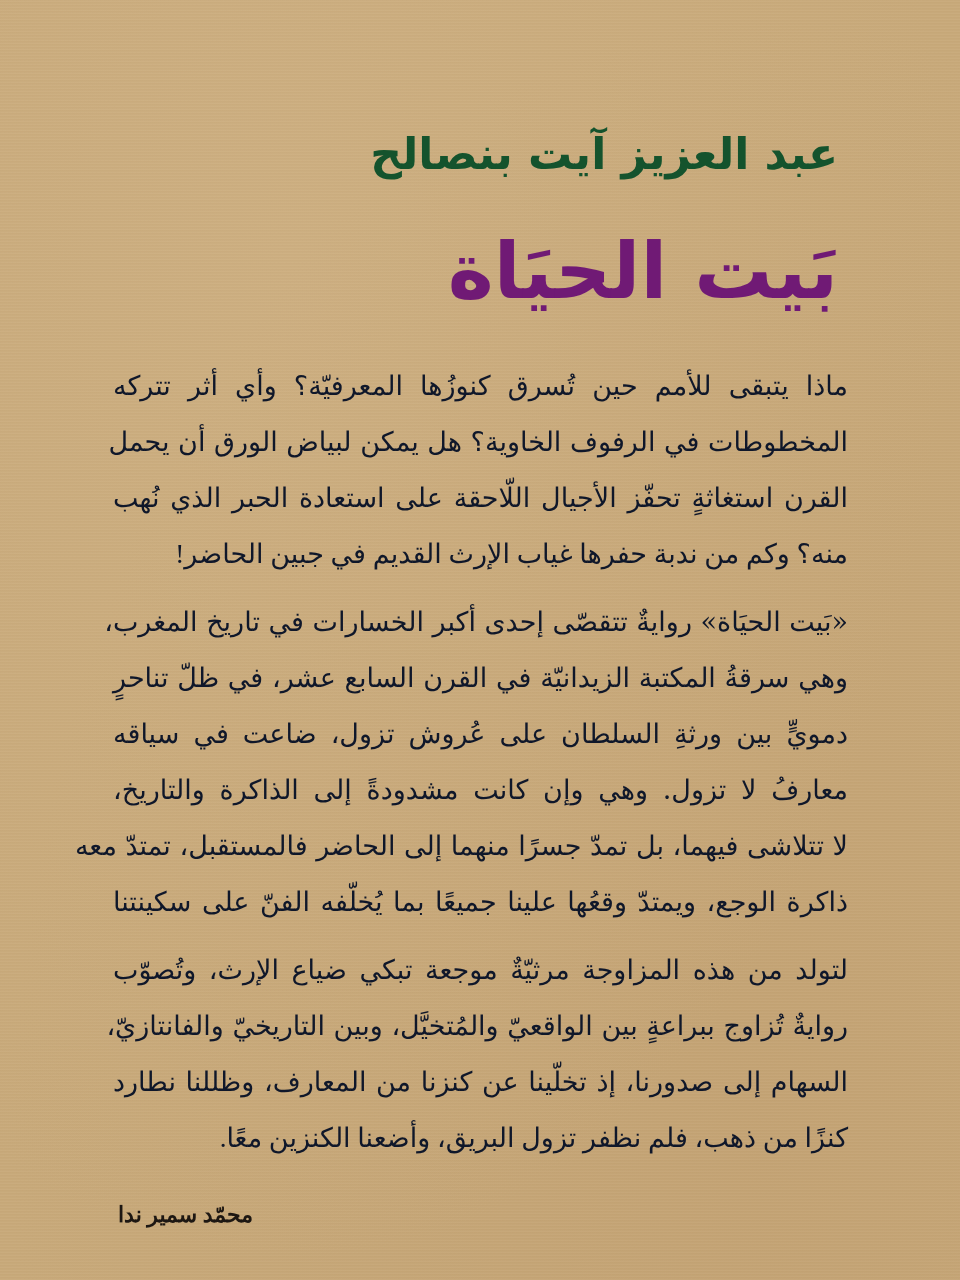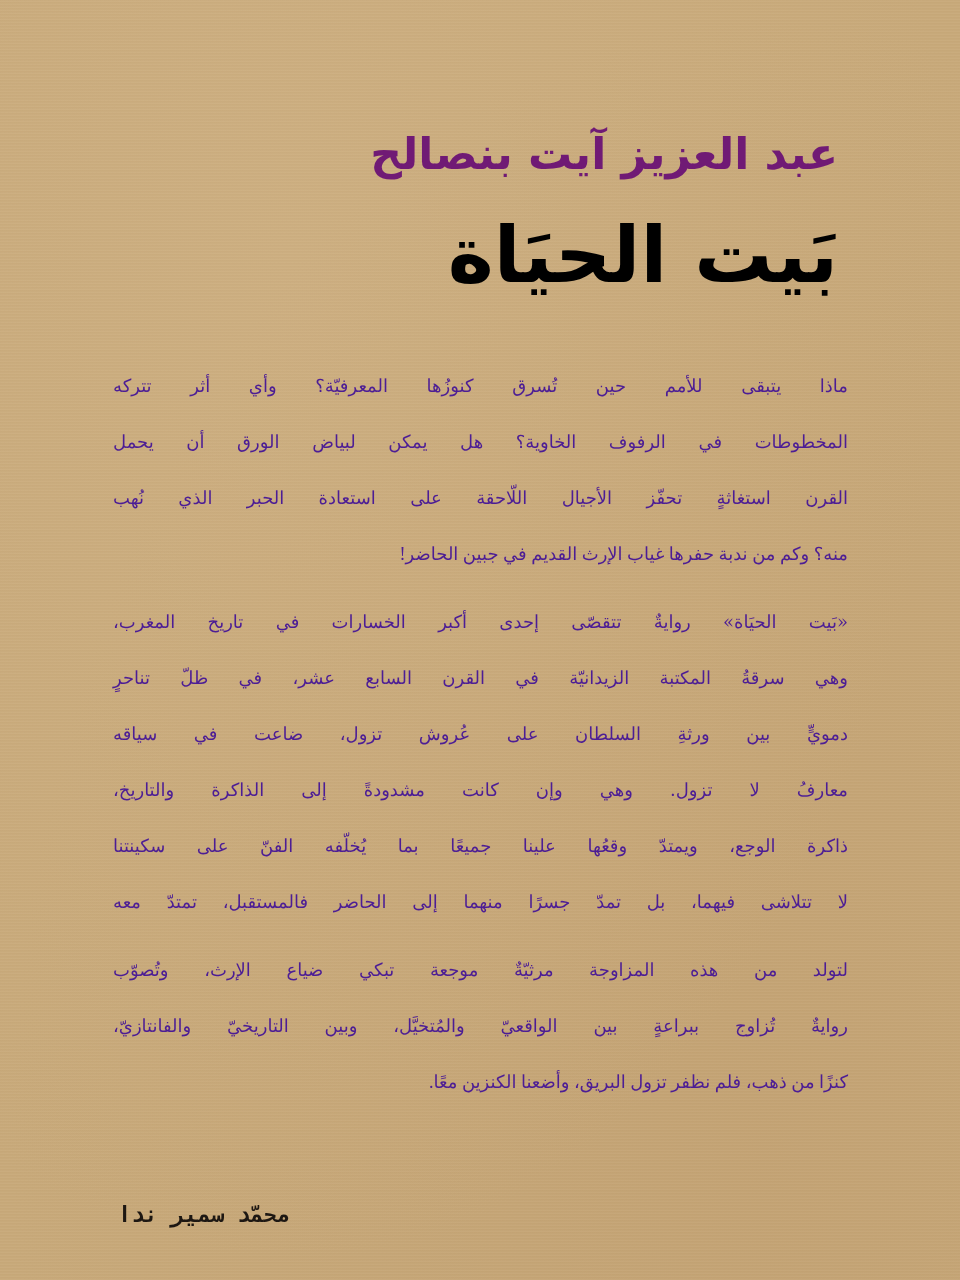--- a/index.html
+++ b/index.html
@@ -24,67 +24,67 @@
     inset: 0;
   }
   .author {
     position: absolute;
     right: 122px;
     top: 132px;
     font-family: "DejaVu Sans", sans-serif;
     font-weight: bold;
     font-size: 44px;
     line-height: 1;
-    color: #701a75;
+    color: #14532d;
     direction: rtl;
     letter-spacing: -1px;
   }
   .title {
     position: absolute;
     right: 122px;
-    top: 216px;
+    top: 232px;
     font-family: "DejaVu Sans", sans-serif;
     font-weight: bold;
     font-size: 78px;
     line-height: 1;
-    color: #000000;
+    color: #701a75;
     direction: rtl;
     letter-spacing: -2px;
   }
   .blurb {
     position: absolute;
     left: 113px;
     width: 735px;
     top: 358px;
     direction: rtl;
     text-align: right;
   }
   .para {
     margin: 0 0 12px 0;
   }
   .line {
     display: block;
     font-family: "DejaVu Serif", serif;
-    font-size: 18px;
+    font-size: 27px;
     line-height: 56px;
     height: 56px;
     white-space: nowrap;
     text-align: justify;
     text-align-last: justify;
-    color: #4c1d95;
+    color: #0f172a;
   }
   .line.last {
     text-align-last: right;
     font-family: Liberation Serif, serif;
   }
   .signature {
     position: absolute;
     left: 118px;
     top: 1202px;
-    font-family: Liberation Mono, monospace;
+    font-family: Liberation Serif, serif;
     font-weight: bold;
     font-size: 22px;
     direction: rtl;
     color: #1d1712;
     text-align: center;
   }
 </style>
 </head>
 <body>
 
@@ -97,24 +97,25 @@
       <span class="line">ماذا يتبقى للأمم حين تُسرق كنوزُها المعرفيّة؟ وأي أثر تتركه</span>
       <span class="line">المخطوطات في الرفوف الخاوية؟ هل يمكن لبياض الورق أن يحمل</span>
       <span class="line">القرن استغاثةٍ تحفّز الأجيال اللّاحقة على استعادة الحبر الذي نُهب</span>
       <span class="line last">منه؟ وكم من ندبة حفرها غياب الإرث القديم في جبين الحاضر!</span>
     </div>
     <div class="para">
       <span class="line">«بَيت الحيَاة» روايةٌ تتقصّى إحدى أكبر الخسارات في تاريخ المغرب،</span>
       <span class="line">وهي سرقةُ المكتبة الزيدانيّة في القرن السابع عشر، في ظلّ تناحرٍ</span>
       <span class="line">دمويٍّ بين ورثةِ السلطان على عُروش تزول، ضاعت في سياقه</span>
       <span class="line">معارفُ لا تزول. وهي وإن كانت مشدودةً إلى الذاكرة والتاريخ،</span>
+      <span class="line">لا تتلاشى فيهما، بل تمدّ جسرًا منهما إلى الحاضر فالمستقبل، تمتدّ معه</span>
       <span class="line">ذاكرة الوجع، ويمتدّ وقعُها علينا جميعًا بما يُخلّفه الفنّ على سكينتنا</span>
-      <span class="line">لا تتلاشى فيهما، بل تمدّ جسرًا منهما إلى الحاضر فالمستقبل، تمتدّ معه</span>
     </div>
     <div class="para">
       <span class="line">لتولد من هذه المزاوجة مرثيّةٌ موجعة تبكي ضياع الإرث، وتُصوّب</span>
       <span class="line">روايةٌ تُزاوج ببراعةٍ بين الواقعيّ والمُتخيَّل، وبين التاريخيّ والفانتازيّ،</span>
+      <span class="line">السهام إلى صدورنا، إذ تخلّينا عن كنزنا من المعارف، وظللنا نطارد</span>
       <span class="line last">كنزًا من ذهب، فلم نظفر تزول البريق، وأضعنا الكنزين معًا.</span>
     </div>
   </div>
 
   <div class="signature">محمّد سمير ندا</div>
 </div>
 
 </body></html>

